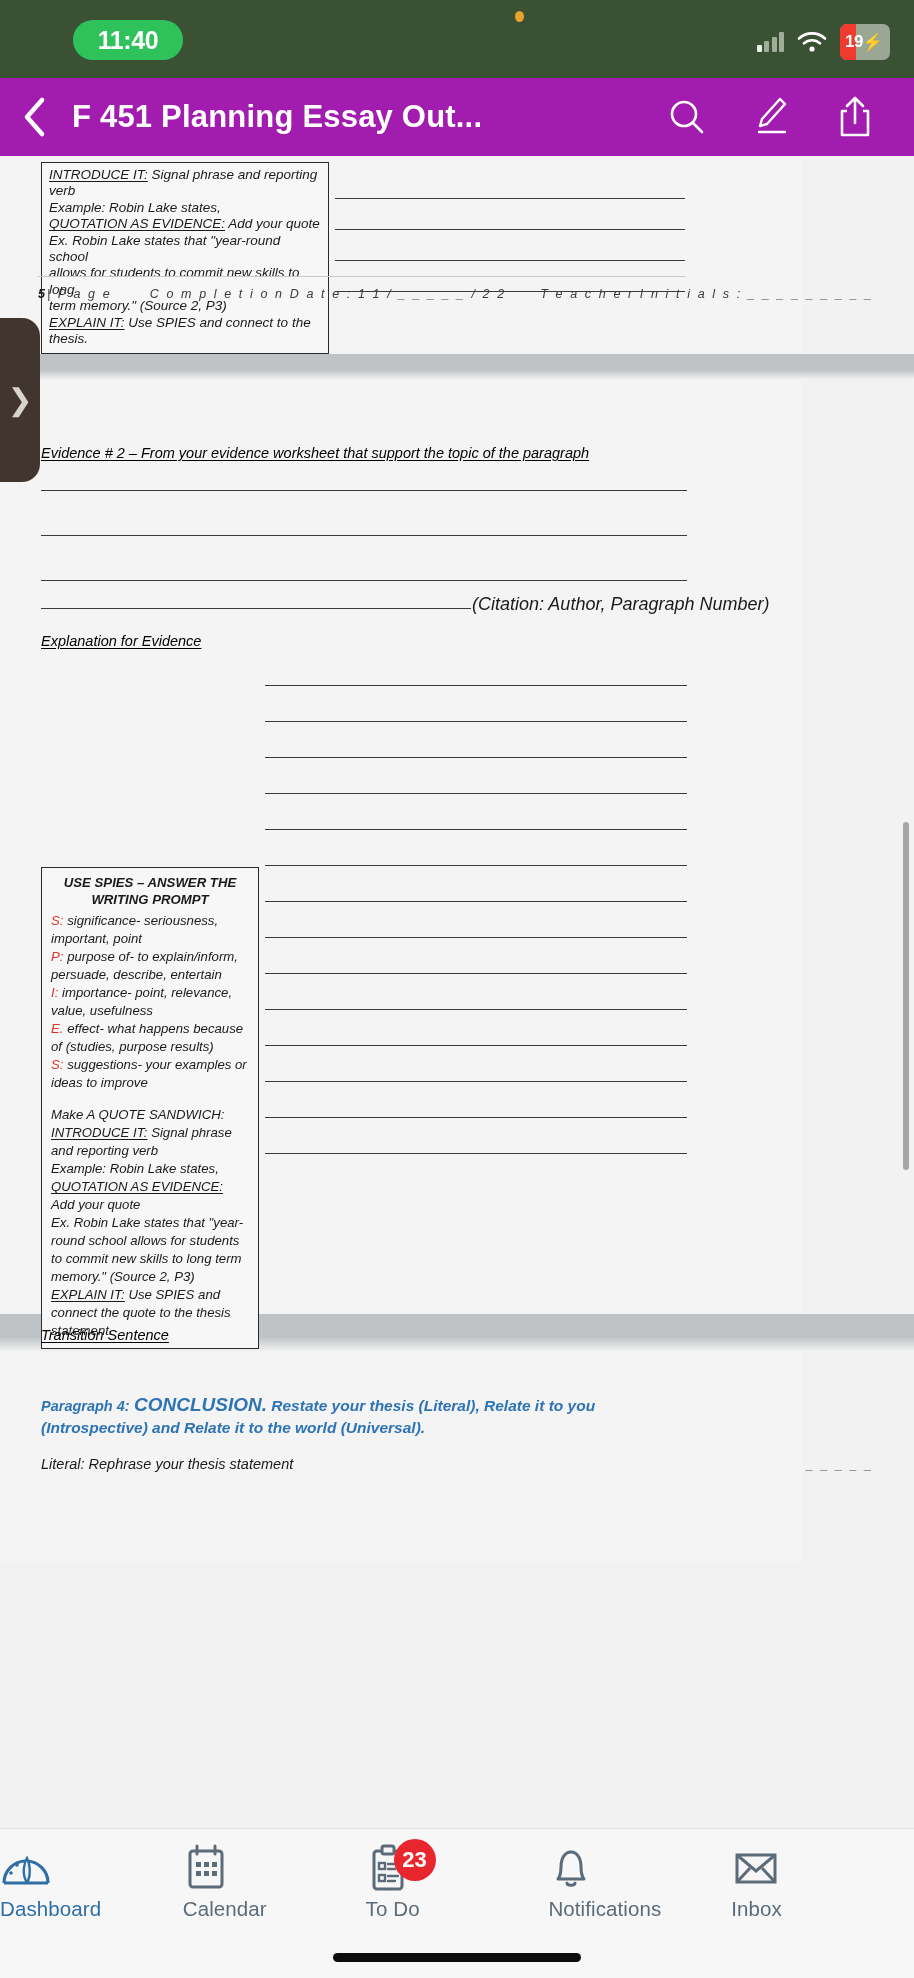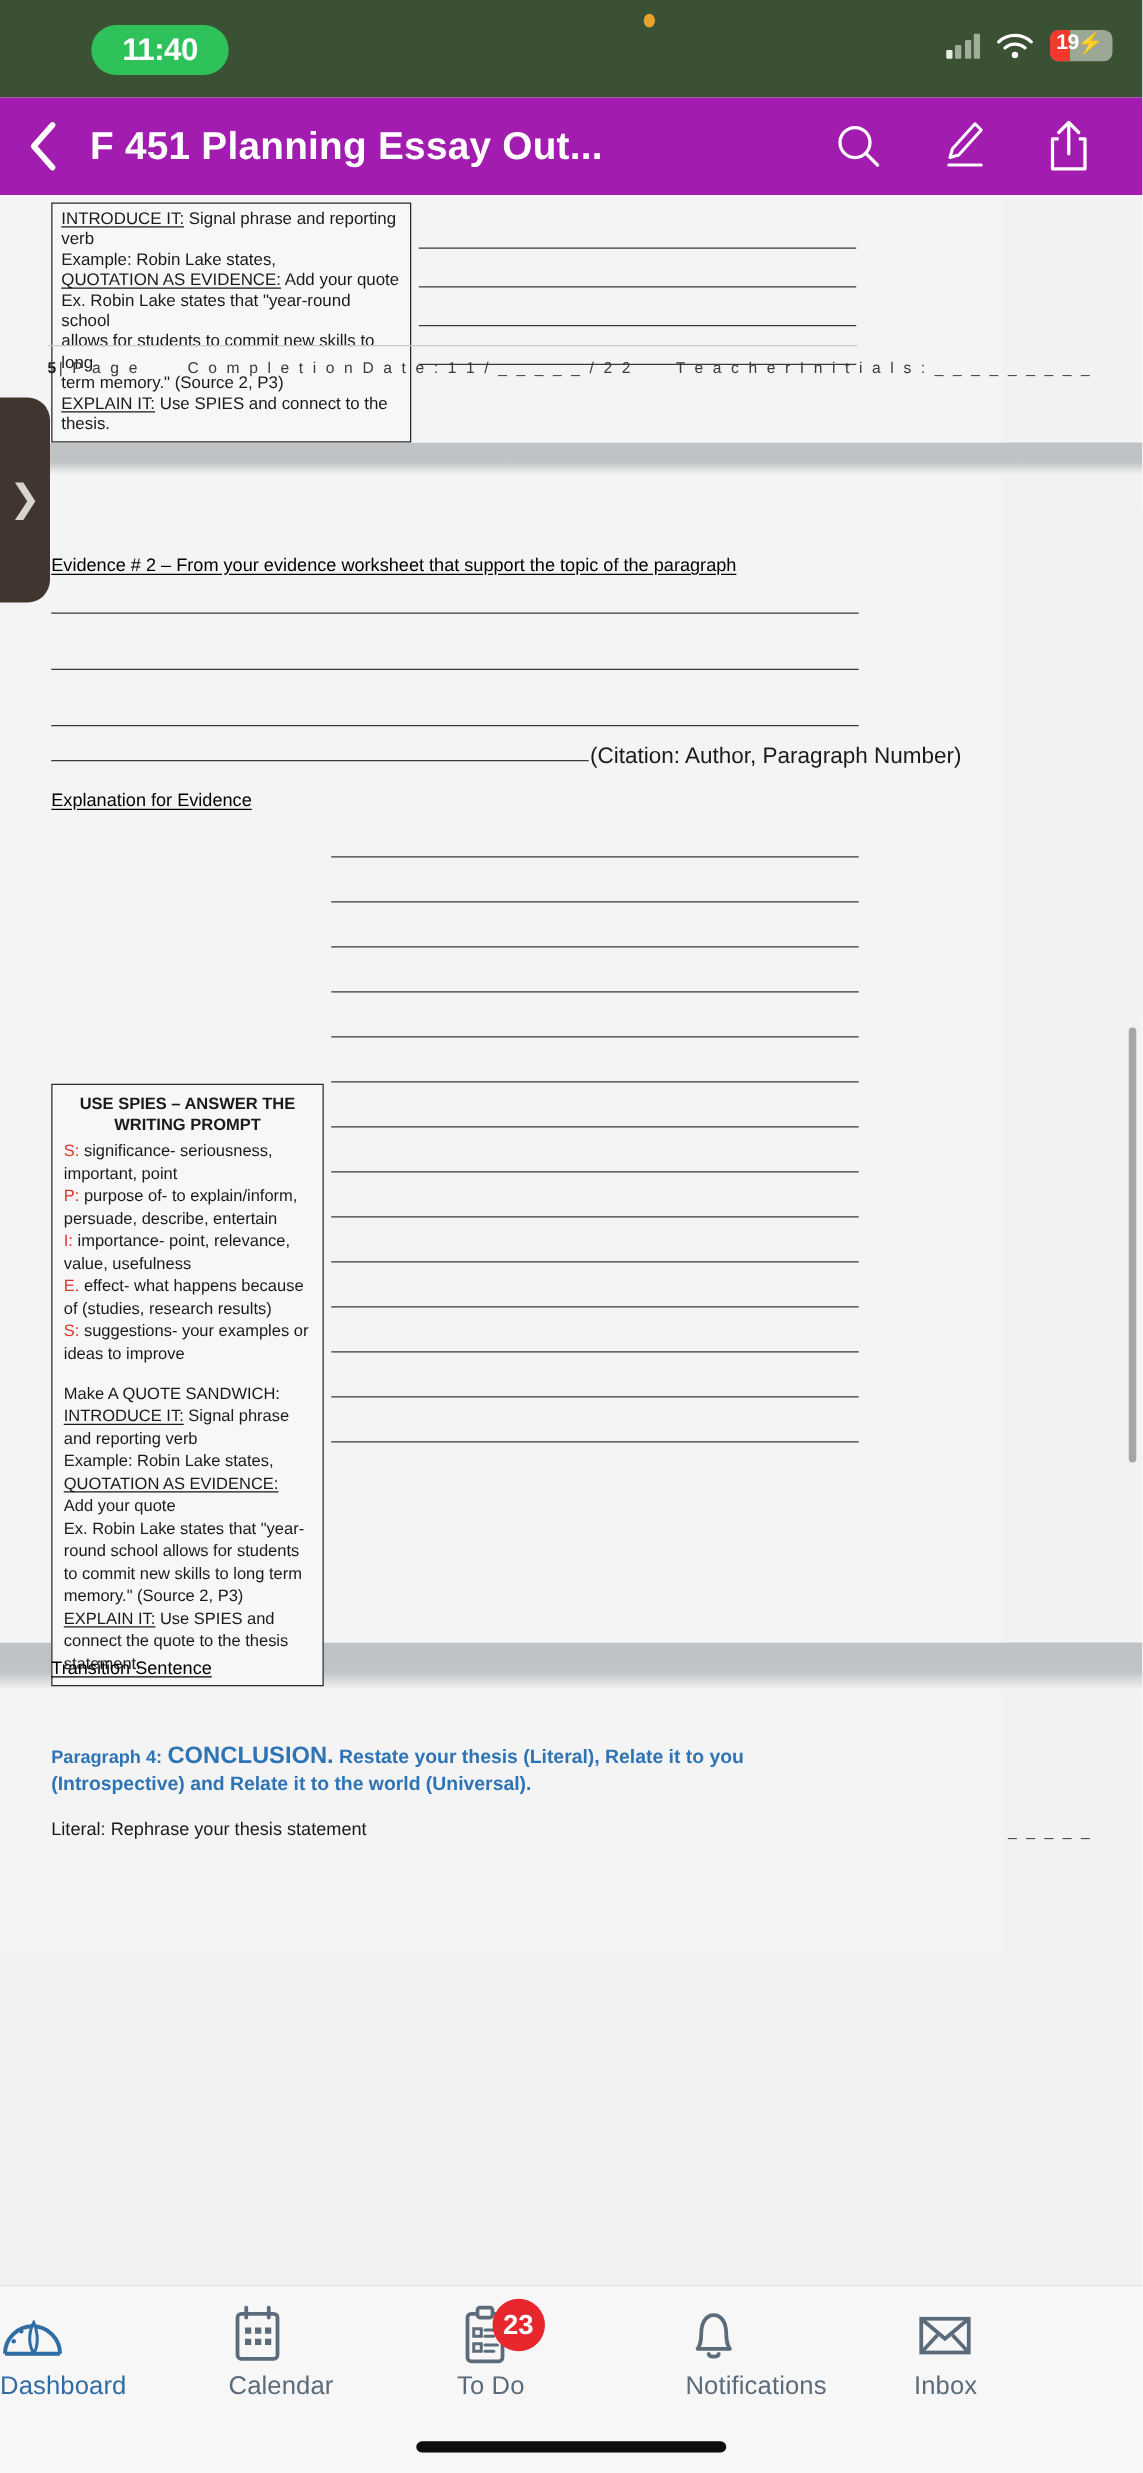--- a/index.html
+++ b/index.html
@@ -34,22 +34,22 @@
     position: absolute; right: 24px; top: 24px;
     display: flex; align-items: center; gap: 13px;
   }
   .sig { display: flex; align-items: flex-end; gap: 2.5px; height: 20px; }
   .sig i { display:block; width: 5px; background: #cfd8cb; border-radius: 1px; }
   .sig i:nth-child(1){ height: 7px; background:#e9eee7; }
   .sig i:nth-child(2){ height: 11px; background:#9fae99; }
   .sig i:nth-child(3){ height: 15px; background:#9fae99; }
   .sig i:nth-child(4){ height: 20px; background:#9fae99; }
   .batt {
-    position: relative; width: 50px; height: 25px; border-radius: 7px;
-    background: #9aa795; display: flex; 
+    position: relative; width: 50px; height: 36px; border-radius: 7px;
+    background: #9aa795; display: flex; align-items: center;
   }
   .batt .fill {
     position:absolute; left:0; top:0; bottom:0; width: 16px;
     background: #f03a2e; border-radius: 7px 0 0 7px;
   }
   .batt .lbl {
     position: relative; z-index: 2; color: #fff; font-size: 17px;
     font-weight: 700; padding-left: 5px; letter-spacing:-0.5px;
   }
   .batt .bolt { position: relative; z-index:2; color:#fff; font-size: 17px; margin-left:-1px; }
@@ -74,21 +74,21 @@
   }
   .nav-ico { color: #fff; display:flex; align-items:center; justify-content:center; }
 
   
   .doc-viewport {
     position: absolute; top: 156px; left: 0; width: 914px; height: 1672px;
     background: #f2f2f2; overflow: hidden;
   }
 
   .page {
-    position: relative; width: 802px; background: #f4f4f4;
+    position: relative; width: 802px; background: #f4f4f4; font-style: italic;
   }
   .gap {
     width: 914px; height: 26px;
     background: linear-gradient(to bottom, #bfc3c6 0%, #bfc3c6 60%, #f4f4f4 100%);
   }
   .gap.tall { height: 38px; }
 
   .doc-text { color: #1a1a1a; font-family: "Liberation Sans", sans-serif; }
   .u { text-decoration: underline; text-underline-offset: 2px; }
 
@@ -318,21 +318,21 @@
       <div class="blank-rule" style="left:265px; top:701px; width:422px;"></div>
       <div class="blank-rule" style="left:265px; top:737px; width:422px;"></div>
       <div class="blank-rule" style="left:265px; top:773px; width:422px;"></div>
     </div>
 
     <div class="qbox-main">
       <div class="hdr">USE SPIES – ANSWER THE WRITING PROMPT</div>
       <div><span class="red">S:</span><span> significance- seriousness, important, point</span></div>
       <div><span class="red">P:</span><span> purpose of- to explain/inform, persuade, describe, entertain</span></div>
       <div><span class="red">I:</span><span> importance- point, relevance, value, usefulness</span></div>
-      <div><span class="red">E.</span><span> effect- what happens because of (studies, research results)</span></div>
+      <div><span class="red">E.</span><span> effect- what happens because of (studies, purpose results)</span></div>
       <div><span class="red">S:</span><span> suggestions- your examples or ideas to improve</span></div>
 
       <div class="blk">Make A QUOTE SANDWICH:</div>
       <div><span class="u">INTRODUCE IT:</span><span> Signal phrase and reporting verb</span></div>
       <div>Example: Robin Lake states,</div>
       <div><span class="u">QUOTATION AS EVIDENCE:</span><span> Add your quote</span></div>
       <div>Ex. Robin Lake states that "year-round school allows for students to commit new skills to long term memory." (Source 2, P3)</div>
       <div><span class="u">EXPLAIN IT:</span><span> Use SPIES and connect the quote to the thesis statement.</span></div>
     </div>
 

